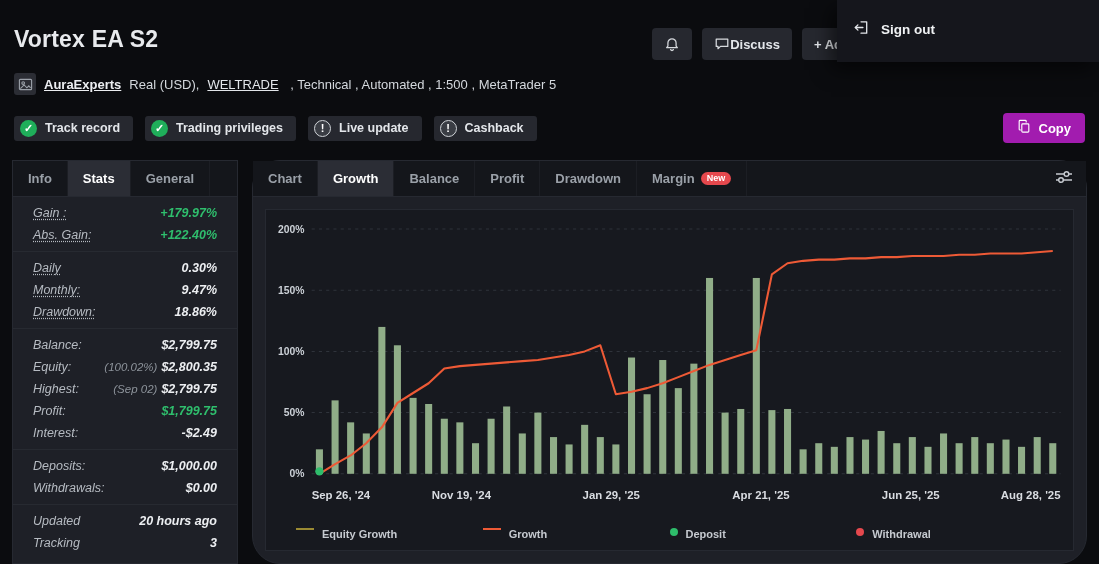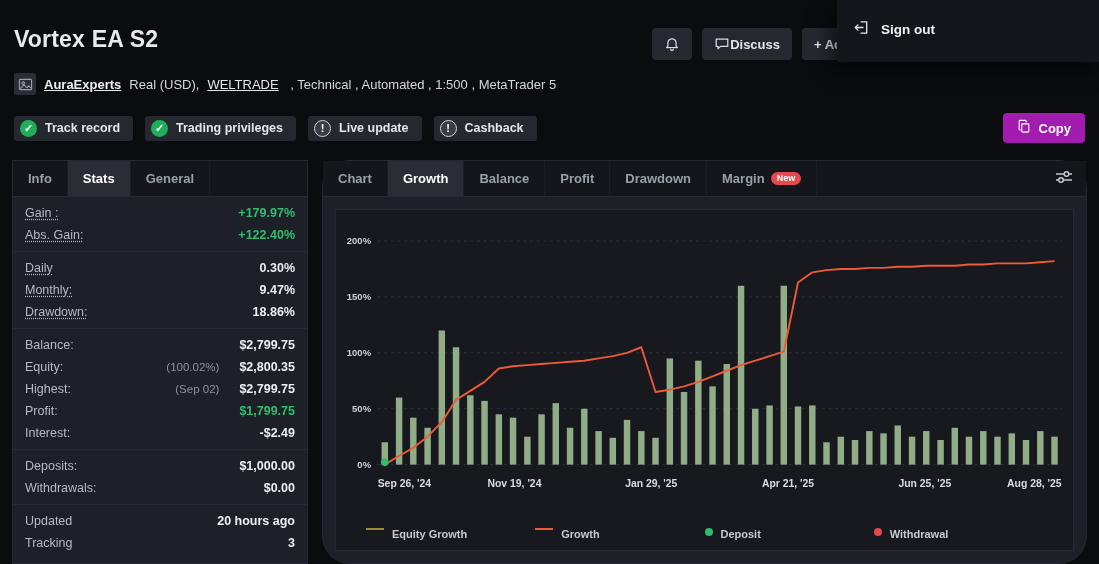--- a/index.html
+++ b/index.html
@@ -57,44 +57,44 @@
   }
   .copy-btn {
     margin-left:auto; margin-right:2px; background:#a21caf; color:#fff; border:none; border-radius:4px;
     height:30px; padding:0 14px; display:inline-flex; align-items:center; gap:8px;
     font-size:13px; font-weight:bold; cursor:pointer; font-family:"Liberation Sans", sans-serif;
   }
 
   
   .content { display:flex; gap:14px; margin-top:17px; height:404px; }
   .panel { background:#1e2027; border:1px solid #262931; height:100%; }
-  .left-panel { width:296px; flex:none; }
+  .left-panel { width:226px; flex:none; }
   .right-panel { flex:1; display:flex; flex-direction:column;border-radius:28px; }
 
   .tabs { display:flex; background:#14161b; border-bottom:1px solid #262931; align-items:stretch; }
   .tab {
     padding:10px 15px; font-size:13px; font-weight:bold; color:#9aa0a8; cursor:pointer;
     border-right:1px solid #1c1e24; display:flex; align-items:center; gap:6px;
   }
   .tab.active { background:#2b2d35; color:#ffffff; }
   .new-badge {
     background:#e5484d; color:#fff; font-size:9px; font-weight:bold;
     border-radius:8px; padding:2px 6px; line-height:1;
   }
   .tabs-spacer { margin-left:auto; display:flex; align-items:center; padding:0 12px; cursor:pointer; }
 
   
-  .sgroup { padding:5px 0; }
+  .sgroup { padding:5px 8px;font-style:italic; }
   .sgroup + .sgroup { border-top:1px solid #272a31; }
   .srow { display:flex; justify-content:space-between; align-items:baseline; padding:3px 12px; font-size:12.5px; line-height:16px; }
   .slabel { color:#b6bbc2; }
   .slabel.u { text-decoration:underline; text-decoration-style:dotted; text-underline-offset:2px; }
   .sval { color:#eceef1; font-weight:bold; }
   .sval.green { color:#2fbe6d; }
-  .pref { color:#8d939b; font-weight:normal; font-size:11.5px; margin-right:20px; }
+  .pref { color:#8d939b; font-weight:normal; font-size:11.5px; margin-right:4px; }
 
   
   .chart-box { margin:12px; background:#17191f; border:1px solid #262931; flex:1; display:flex; flex-direction:column; }
   .chart-svg { width:100%; display:block; flex:1; }
   .legend-row { display:flex; align-items:center; padding:2px 30px 10px; }
   .legend-item { flex:1; display:flex; gap:8px; font-size:11px; font-weight:bold; color:#c6cad0; cursor:pointer; }
   .swatch-line { width:18px; height:2px; display:inline-block; }
   .swatch-dot { width:8px; height:8px; border-radius:50%; display:inline-block; }
 </style>
 </head>

